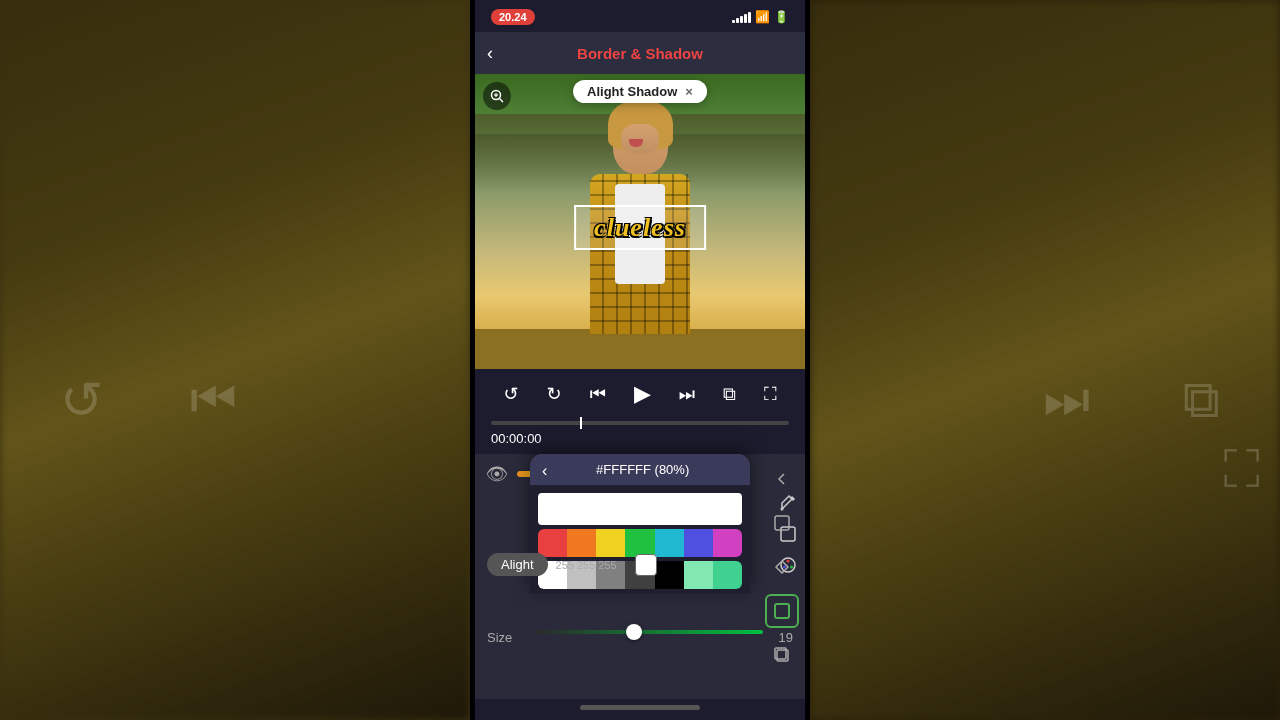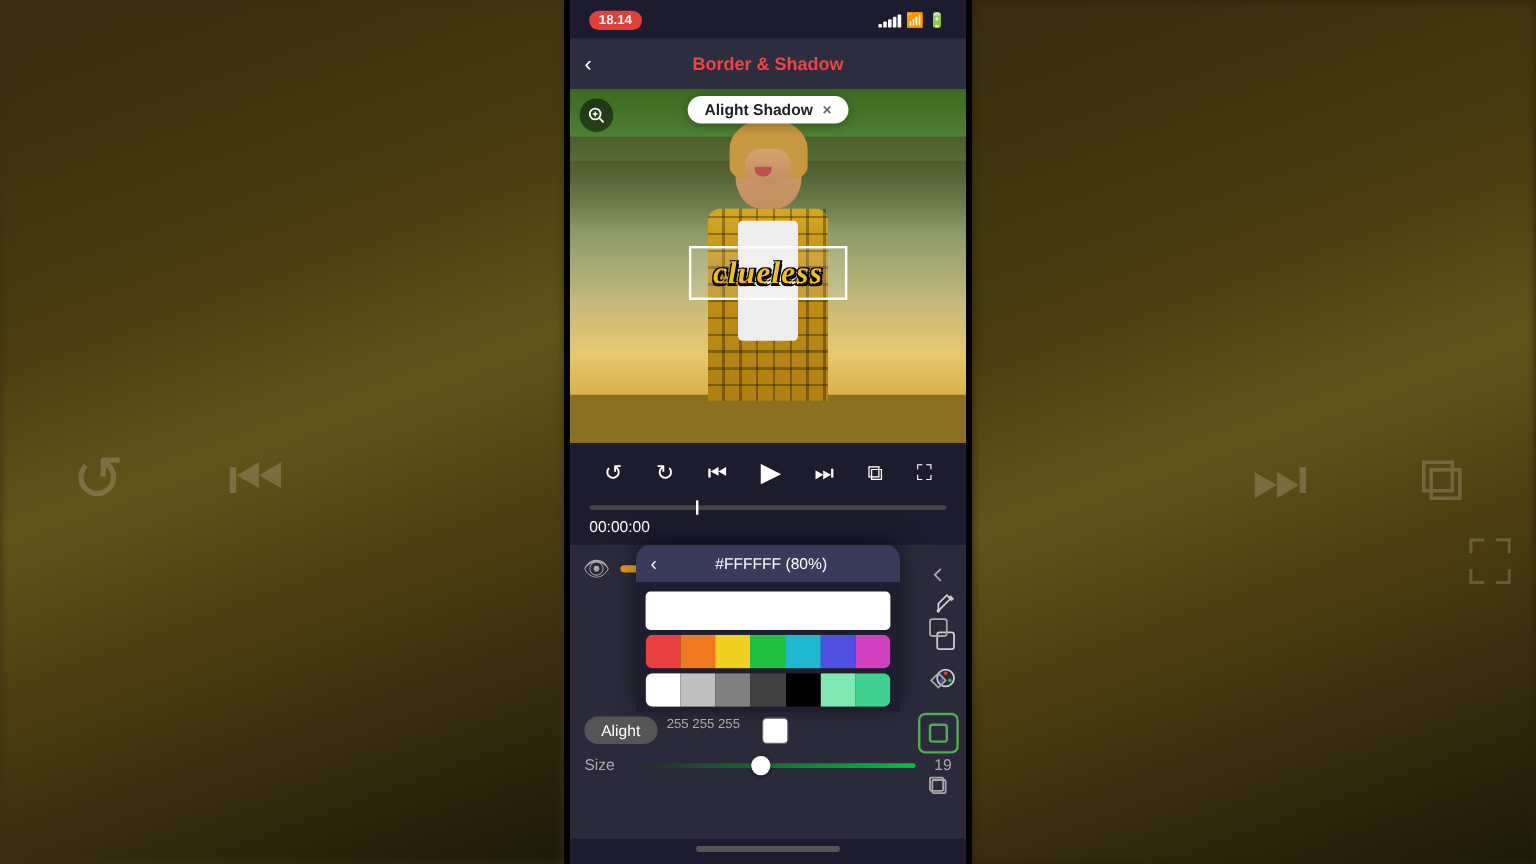--- a/index.html
+++ b/index.html
@@ -395,40 +395,42 @@
       border: none;
       border-radius: 16px;
       padding: 4px 14px;
       font-size: 13px;
       cursor: pointer;
     }
 
     
     .color-val-group {
       display: flex;
+      align-items: center;
       gap: 18px;
       flex: 1;
     }
     .color-val-nums {
       color: #aaa;
       font-size: 11px;
     }
     .color-swatch-small {
       width: 22px; height: 22px;
       background: #fff;
       border-radius: 4px;
       border: 1px solid #666;
     }
 
     
     .slider-row {
       display: flex;
-      align-items: center;
+      align-items: flex-start;
       padding: 4px 12px;
       gap: 8px;
+      margin-top: 44px;
     }
     .slider-label {
       color: #aaa;
       font-size: 13px;
       width: 40px;
     }
     .slider-track {
       flex: 1;
       height: 4px;
       background: linear-gradient(to right, #2a2a2a, #00c040);
@@ -513,21 +515,21 @@
   </div>
 
   <span class="bg-dec" style="right:190px;bottom:290px;">⏭</span>
   <span class="bg-dec" style="right:60px;bottom:290px;">⧉</span>
   <span class="bg-dec" style="right:20px;bottom:220px;">⛶</span>
 </div>
 
 <div class="phone">
 
   <div class="status-bar">
-    <span class="status-time">18.14</span>
+    <span class="status-time">20.24</span>
     <div class="status-icons">
       <div class="signal-bars">
         <div class="signal-bar" style="height:3px"></div>
         <div class="signal-bar" style="height:5px"></div>
         <div class="signal-bar" style="height:7px"></div>
         <div class="signal-bar" style="height:9px"></div>
         <div class="signal-bar" style="height:11px"></div>
       </div>
       <span class="wifi-icon">📶</span>
       <span class="battery-icon">🔋</span>

